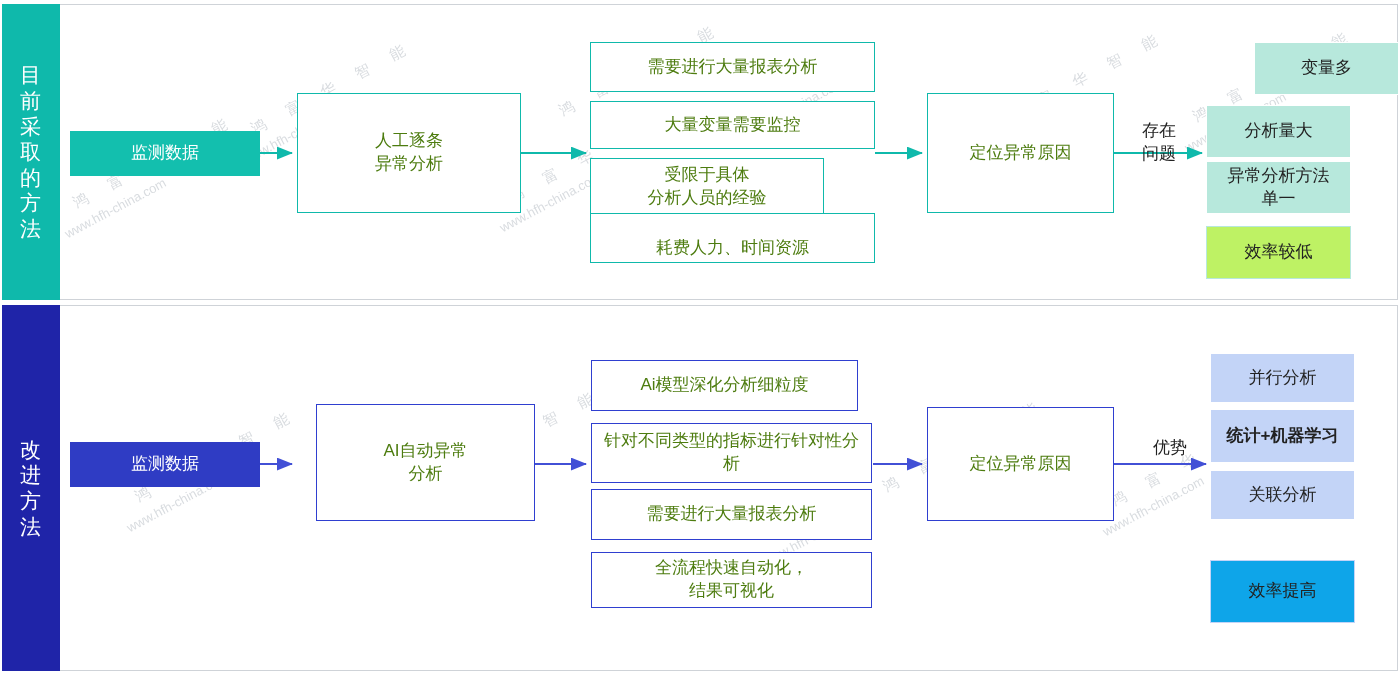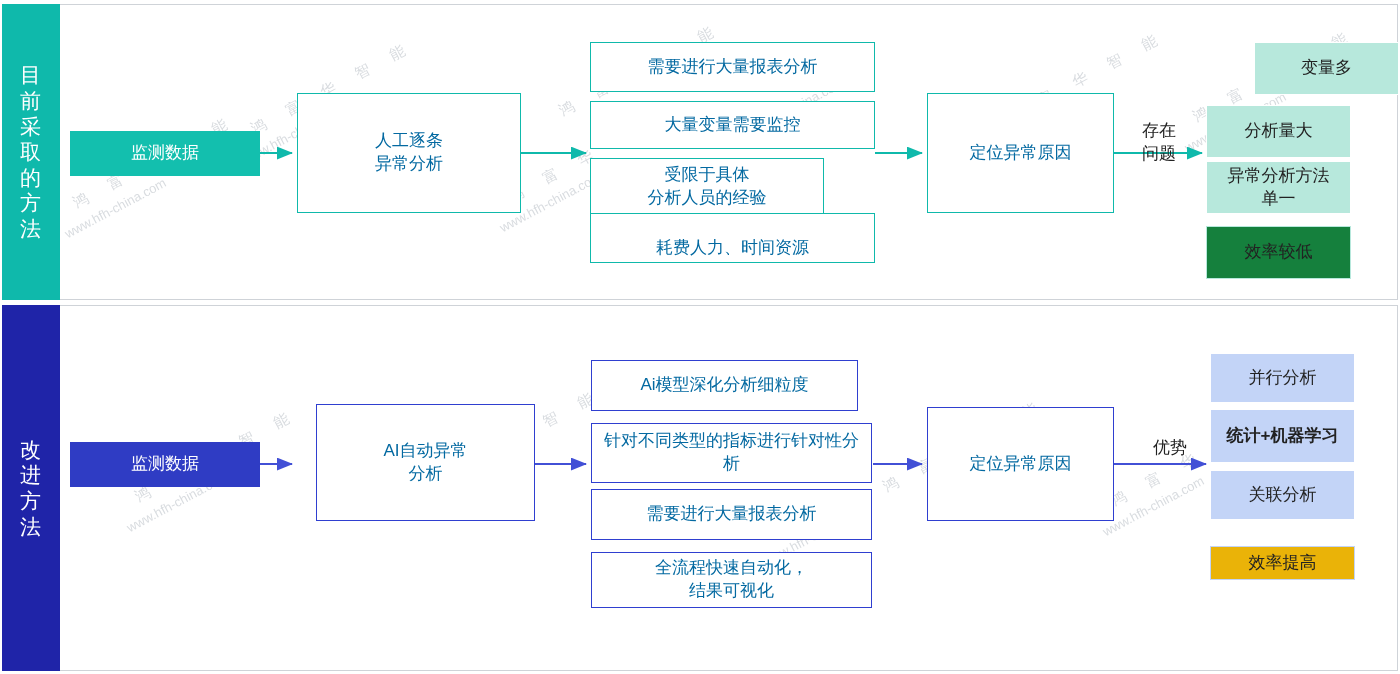--- a/index.html
+++ b/index.html
@@ -33,21 +33,21 @@
   #label-bottom { left:2px; top:305px; height:366px; background:#1f24a8; }
   .row-label span { display:block; width:24px; }
 
   
   .box {
     position:absolute;
     display:flex; align-items:center; justify-content:center;
     text-align:center;
     font-size:17px;
     line-height:1.35;
-    color:#0369a1;
+    color:#4d7c0f;
     background:#ffffff;
     padding:2px 6px;
   }
   .teal-out  { border:1.6px solid #0fb9ab; }
   .teal-fill { background:#13bfae; color:#fff; border:1.6px solid #13bfae; }
   .teal-soft { background:#b7e8dc; border:1px solid #ffffff; color:#222; }
   .blue-out  { border:1.6px solid #2f3fd0; }
   .blue-fill { background:#2f3cc4; color:#fff; border:1.6px solid #2f3cc4; }
   .blue-soft { background:#c3d4f7; border:1px solid #ffffff; color:#222; }
 
@@ -169,21 +169,21 @@
   <div class="box teal-soft" style="left:1254px; top:42px; width:145px; height:53px;">
     <span>变量多</span>
   </div>
   <div class="box teal-soft" style="left:1206px; top:105px; width:145px; height:53px;">
     <span>分析量大</span>
   </div>
   <div class="box teal-soft" style="left:1206px; top:161px; width:145px; height:53px;">
     <span style="white-space:pre-line;">异常分析方法
 单一</span>
   </div>
-  <div class="box teal-soft" style="left:1206px; top:226px; width:145px; height:53px; background:#15803d; border:1px solid #b7e8dc;">
+  <div class="box teal-soft" style="left:1206px; top:226px; width:145px; height:53px; background:#bef264; border:1px solid #b7e8dc;">
     <span>效率较低</span>
   </div>
 
   <div class="row-label" id="label-bottom">
     <span style="white-space: pre-line;">改
 进
 方
 法</span>
   </div>
 
@@ -218,17 +218,17 @@
 
   <div class="box blue-soft" style="left:1210px; top:353px; width:145px; height:50px;">
     <span>并行分析</span>
   </div>
   <div class="box blue-soft" style="left:1210px; top:409px; width:145px; height:54px;font-weight:bold;">
     <span>统计+机器学习</span>
   </div>
   <div class="box blue-soft" style="left:1210px; top:470px; width:145px; height:50px;">
     <span>关联分析</span>
   </div>
-  <div class="box blue-soft" style="left:1210px; top:546px; width:145px; height:34px; background:#eab308; border:1px solid #c3d4f7;">
+  <div class="box blue-soft" style="left:1210px; top:560px; width:145px; height:63px; background:#0ea5e9; border:1px solid #c3d4f7;">
     <span>效率提高</span>
   </div>
 
 </div>
 
 </body></html>

